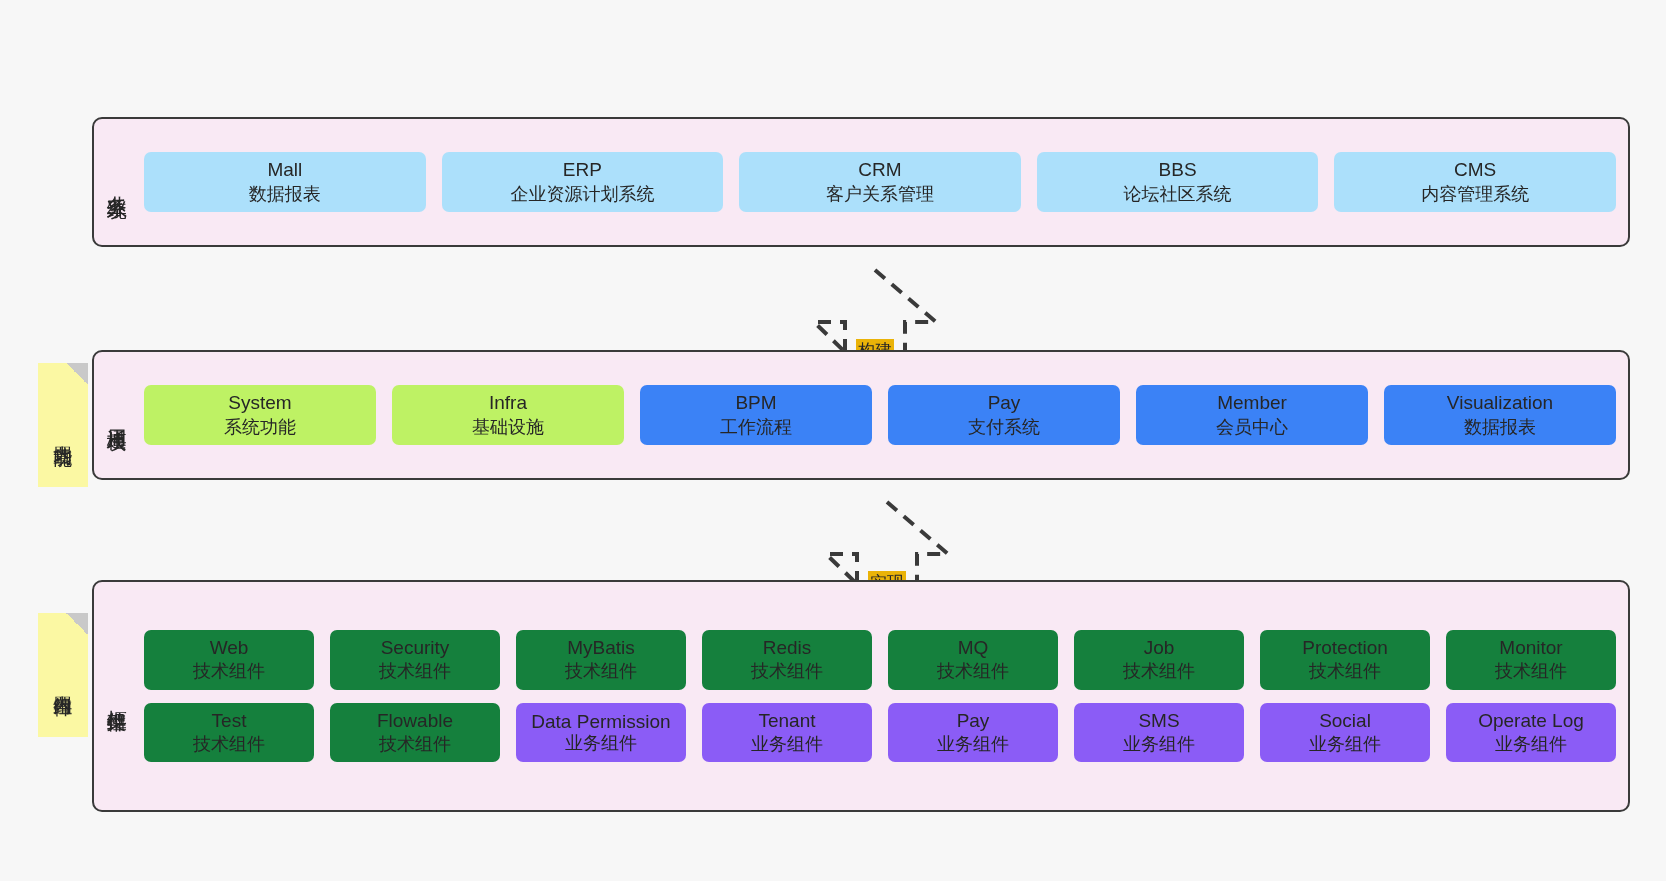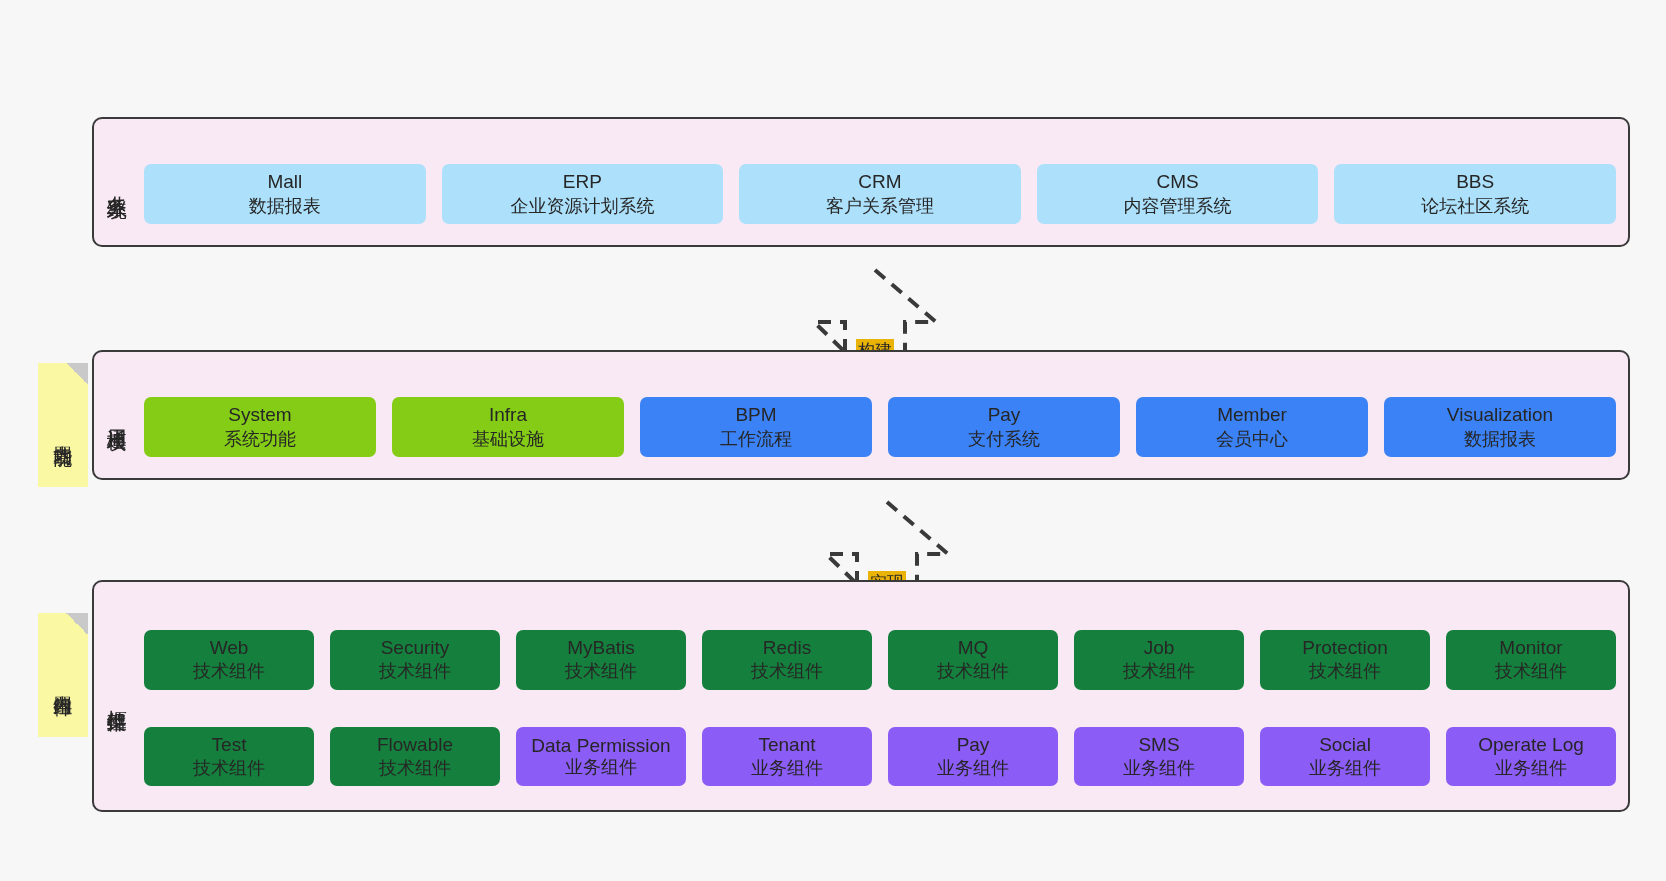--- a/index.html
+++ b/index.html
@@ -65,34 +65,33 @@
     flex: 1 1 0;
     border-radius: 7px;
     display: flex;
     flex-direction: column;
     align-items: center;
     justify-content: center;
     text-align: center;
     line-height: 1.28;
     box-sizing: border-box;
     padding: 6px 4px;
-    margin-top: 24px;
   }
   .card .en {
     font-size: 19px;
     color: #262626;
   }
   .card .cn {
     font-size: 18px;
     color: #262626;
   }
 
   
   .c-blue        { background: #ace0fb; }
-  .c-red         { background: #84cc16; }
+  .c-red         { background: #bef264; }
   .c-pink        { background: #3b82f6; }
   .c-green       { background: #15803d; }
   .c-lightgreen  { background: #8b5cf6; }
 
   
   .note {
     position: absolute;
     background: #fbf8a3;
     box-sizing: border-box;
     display: flex;
@@ -150,26 +149,26 @@
         </div>
         <div class="card c-blue">
           <span class="en">ERP</span>
           <span class="cn">企业资源计划系统</span>
         </div>
         <div class="card c-blue">
           <span class="en">CRM</span>
           <span class="cn">客户关系管理</span>
         </div>
         <div class="card c-blue">
+          <span class="en">BBS</span>
+          <span class="cn">论坛社区系统</span>
+        </div>
+        <div class="card c-blue">
           <span class="en">CMS</span>
           <span class="cn">内容管理系统</span>
-        </div>
-        <div class="card c-blue">
-          <span class="en">BBS</span>
-          <span class="cn">论坛社区系统</span>
         </div>
       </div>
     </div>
   </div>
 
   <div class="arrow" style="left:800px; top:266px; width:150px; height:86px;">
     <svg width="150" height="86" viewBox="0 0 150 86">
       <path d="M75 4 L136 56 L105 56 L105 86 M45 86 L45 56 L14 56 Z" fill="none" stroke="#3a3a3a" stroke-width="4" stroke-dasharray="13 9" stroke-linecap="butt"></path>
     </svg>
     <span class="arrow-label" style="top:40px;">构建</span>

